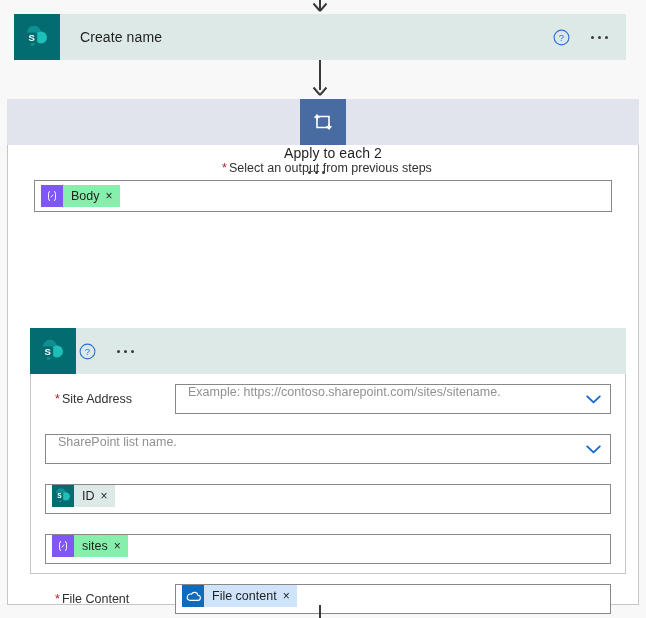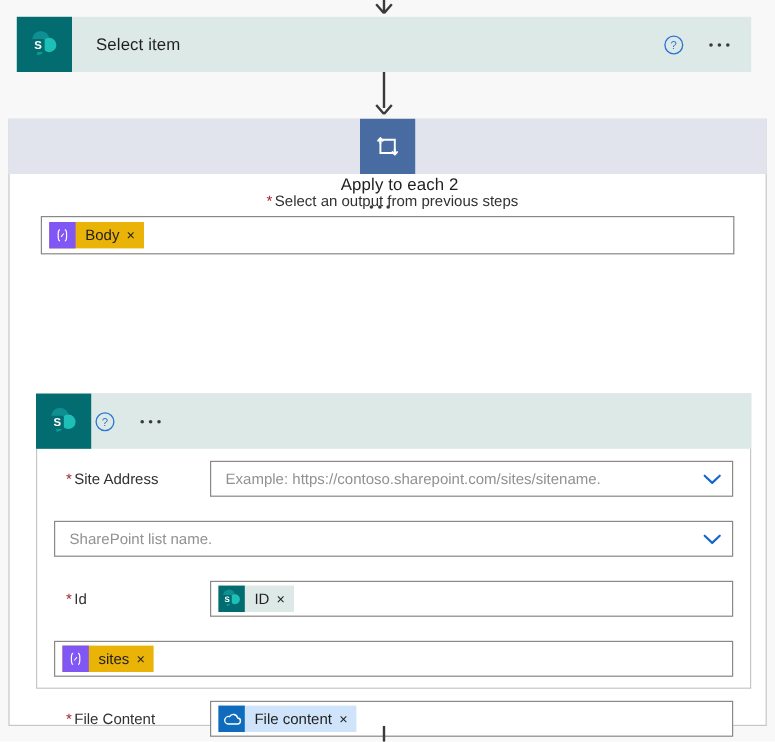--- a/index.html
+++ b/index.html
@@ -163,21 +163,21 @@
     padding: 0 6px 0 8px;
     white-space: nowrap;
   }
   .chip .chip-close {
     font-size: 12px;
     color: #201f1e;
     padding-right: 7px;
     cursor: pointer;
     line-height: 1;
   }
-  .chip.expr { background: #eab308; }
+  .chip.expr { background: #86efac; }
   .chip.expr .chip-icon { background: #8056f5; }
   .chip.sp { background: #dce9e6; }
   .chip.sp .chip-icon { background: #036c70; }
   .chip.od { background: #cfe4fa; }
   .chip.od .chip-icon { background: #0f6cbd; }
 
   
   #add-attachment-card {
     position: absolute;
     left: 22px;
@@ -205,21 +205,21 @@
     padding-left: 10px;
     box-sizing: border-box;
   }
   .param-control {
     flex: 1 1 auto;
     border: 1px solid #8a8886;
     background: #fff;
     height: 30px;
     box-sizing: border-box;
     display: flex;
-    align-items: center;
+    align-items: flex-start;
     padding: 0 6px;
   }
   .param-control.combo { padding-right: 0; cursor: pointer; }
   .placeholder {
     flex: 1 1 auto;
     font-size: 12.5px;
     color: #919191;
     padding-left: 6px;
     white-space: nowrap;
     overflow: hidden;
@@ -247,21 +247,21 @@
   <div class="card-header sp">
     <div class="hdr-icon sp">
       <svg width="26" height="26" viewBox="0 0 26 26">
         <circle cx="10" cy="9" r="7.2" fill="#0f8f92"></circle>
         <circle cx="17" cy="13.5" r="6" fill="#1dbfb6"></circle>
         <path d="M12.6 17.6a6 6 0 0 1-5.6 4.2V17.6z" fill="#0d9b94"></path>
         <rect x="2.2" y="8.4" width="11" height="11" rx="1.4" fill="#036c70"></rect>
         <text x="7.7" y="16.6" font-family="'Liberation Sans',sans-serif" font-size="9.5" font-weight="bold" fill="#ffffff" text-anchor="middle">S</text>
       </svg>
     </div>
-    <div class="hdr-title">Select item</div>
+    <div class="hdr-title">Create name</div>
     <div class="hdr-help">
       <svg width="17" height="17" viewBox="0 0 17 17">
         <circle cx="8.5" cy="8.5" r="7.4" fill="none" stroke="#2b74d4" stroke-width="1.1"></circle>
         <text x="8.5" y="12.1" font-family="'Liberation Sans',sans-serif" font-size="9.5" fill="#2b74d4" text-anchor="middle">?</text>
       </svg>
     </div>
     <div class="hdr-dots">
       <i></i>
         <i></i>
         <i></i>
@@ -361,23 +361,20 @@
           <span class="placeholder">SharePoint list name.</span>
           <span class="chevron">
             <svg width="15" height="9" viewBox="0 0 15 9">
                 <path d="M1.2 1.4 L7.5 7.4 L13.8 1.4" fill="none" stroke="#1666d0" stroke-width="1.8" stroke-linecap="round" stroke-linejoin="round"></path>
               </svg>
           </span>
         </div>
       </div>
 
       <div class="param-row">
-        <div class="param-label">
-          <span class="req-star">*</span><span>Id</span>
-        </div>
         <div class="param-control">
           <span class="chip sp">
             <span class="chip-icon">
               <svg width="18" height="18" viewBox="0 0 26 26">
                 <circle cx="10" cy="9" r="7.2" fill="#0f8f92"></circle>
                 <circle cx="17" cy="13.5" r="6" fill="#1dbfb6"></circle>
                 <path d="M12.6 17.6a6 6 0 0 1-5.6 4.2V17.6z" fill="#0d9b94"></path>
                 <rect x="2.2" y="8.4" width="11" height="11" rx="1.4" fill="#036c70"></rect>
                 <text x="7.7" y="16.6" font-family="'Liberation Sans',sans-serif" font-size="9.5" font-weight="bold" fill="#ffffff" text-anchor="middle">S</text>
               </svg>

